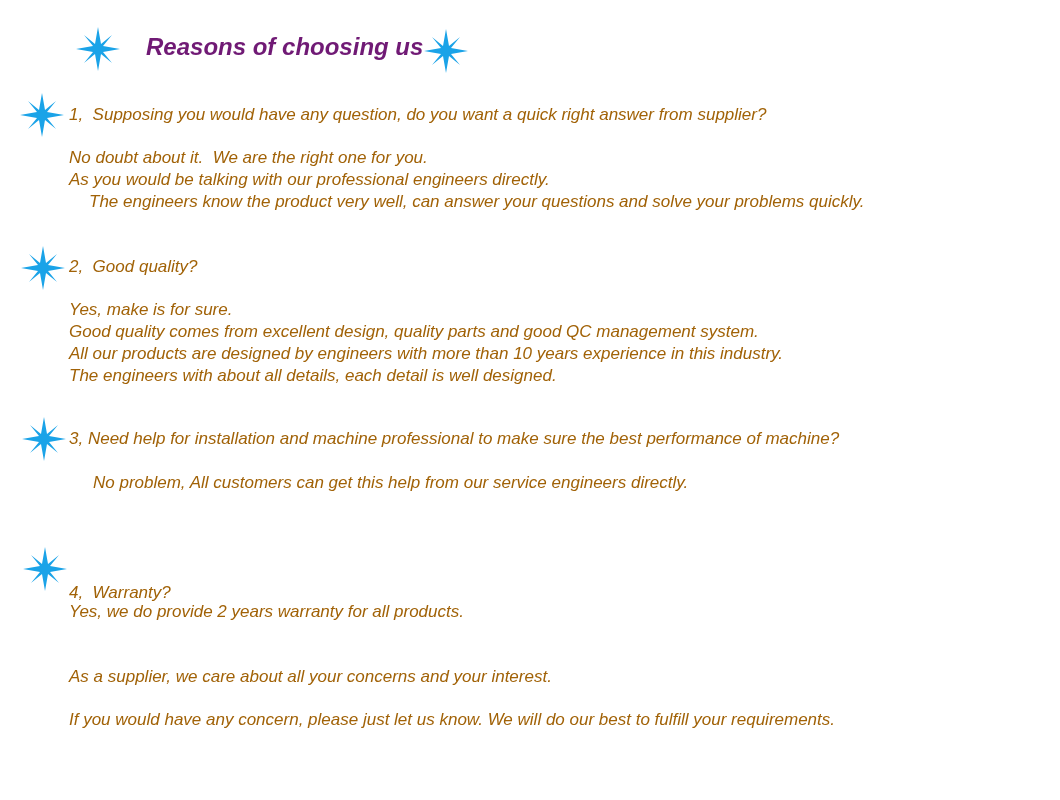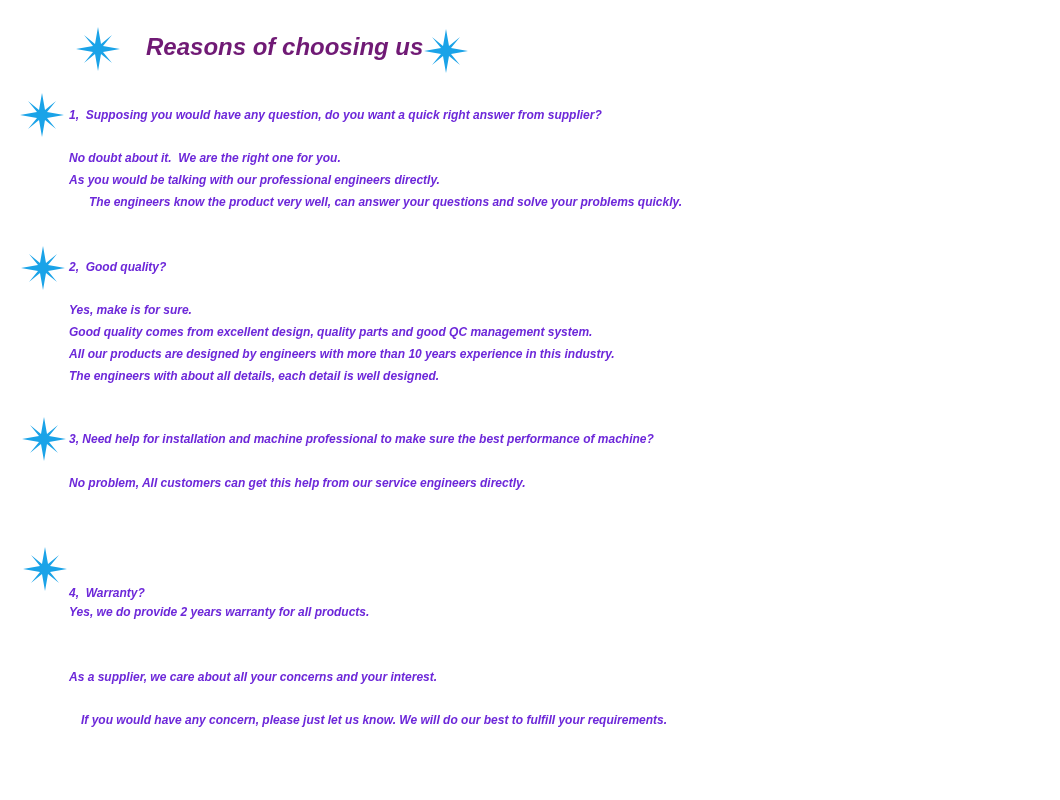--- a/index.html
+++ b/index.html
@@ -29,24 +29,24 @@
       font-weight: bold;
       font-style: italic;
       color: #701a75;
       white-space: nowrap;
       letter-spacing: 0px;
       margin-left: 16px;
     }
     .line {
       position: absolute;
       left: 69px;
-      font-size: 12px;
-      font-weight: bold;
+      font-size: 17px;
+      font-weight: normal;
       font-style: italic;
-      color: #6d28d9;
+      color: #a16207;
       white-space: pre;
       line-height: 22px;
     }
   </style>
 </head>
 <body>
 
 <div class="star" style="left:76px; top:27px;">
   <svg viewBox="0 0 44 44">
       <path d="M22 0 L25 17 L36 8 L27 19 L44 22 L27 25 L36 36 L25 27 L22 44 L19 27 L8 36 L17 25 L0 22 L17 19 L8 8 L19 17 Z" fill="#1aa3e8"></path>
@@ -84,29 +84,29 @@
   <div class="line" style="top:365px;">The engineers with about all details, each detail is well designed.</div>
 </div>
 
 <div>
   <div class="star" style="left:22px; top:417px;">
     <svg viewBox="0 0 44 44">
         <path d="M22 0 L25 17 L36 8 L27 19 L44 22 L27 25 L36 36 L25 27 L22 44 L19 27 L8 36 L17 25 L0 22 L17 19 L8 8 L19 17 Z" fill="#1aa3e8"></path>
       </svg>
   </div>
   <div class="line" style="top:428px;">3, Need help for installation and machine professional to make sure the best performance of machine?</div>
-  <div class="line" style="top:472px;">No problem, All customers can get this help from our service engineers directly.</div>
+  <div class="line" style="top:472px;margin-left:24px;">No problem, All customers can get this help from our service engineers directly.</div>
 </div>
 
 <div>
   <div class="star" style="left:23px; top:547px;">
     <svg viewBox="0 0 44 44">
         <path d="M22 0 L25 17 L36 8 L27 19 L44 22 L27 25 L36 36 L25 27 L22 44 L19 27 L8 36 L17 25 L0 22 L17 19 L8 8 L19 17 Z" fill="#1aa3e8"></path>
       </svg>
   </div>
   <div class="line" style="top:582px;">4,  Warranty?</div>
   <div class="line" style="top:601px;">Yes, we do provide 2 years warranty for all products.</div>
 </div>
 
 <div>
   <div class="line" style="top:666px;">As a supplier, we care about all your concerns and your interest.</div>
-  <div class="line" style="top:709px;margin-left:12px;">If you would have any concern, please just let us know. We will do our best to fulfill your requirements.</div>
+  <div class="line" style="top:709px;">If you would have any concern, please just let us know. We will do our best to fulfill your requirements.</div>
 </div>
 
 </body></html>

